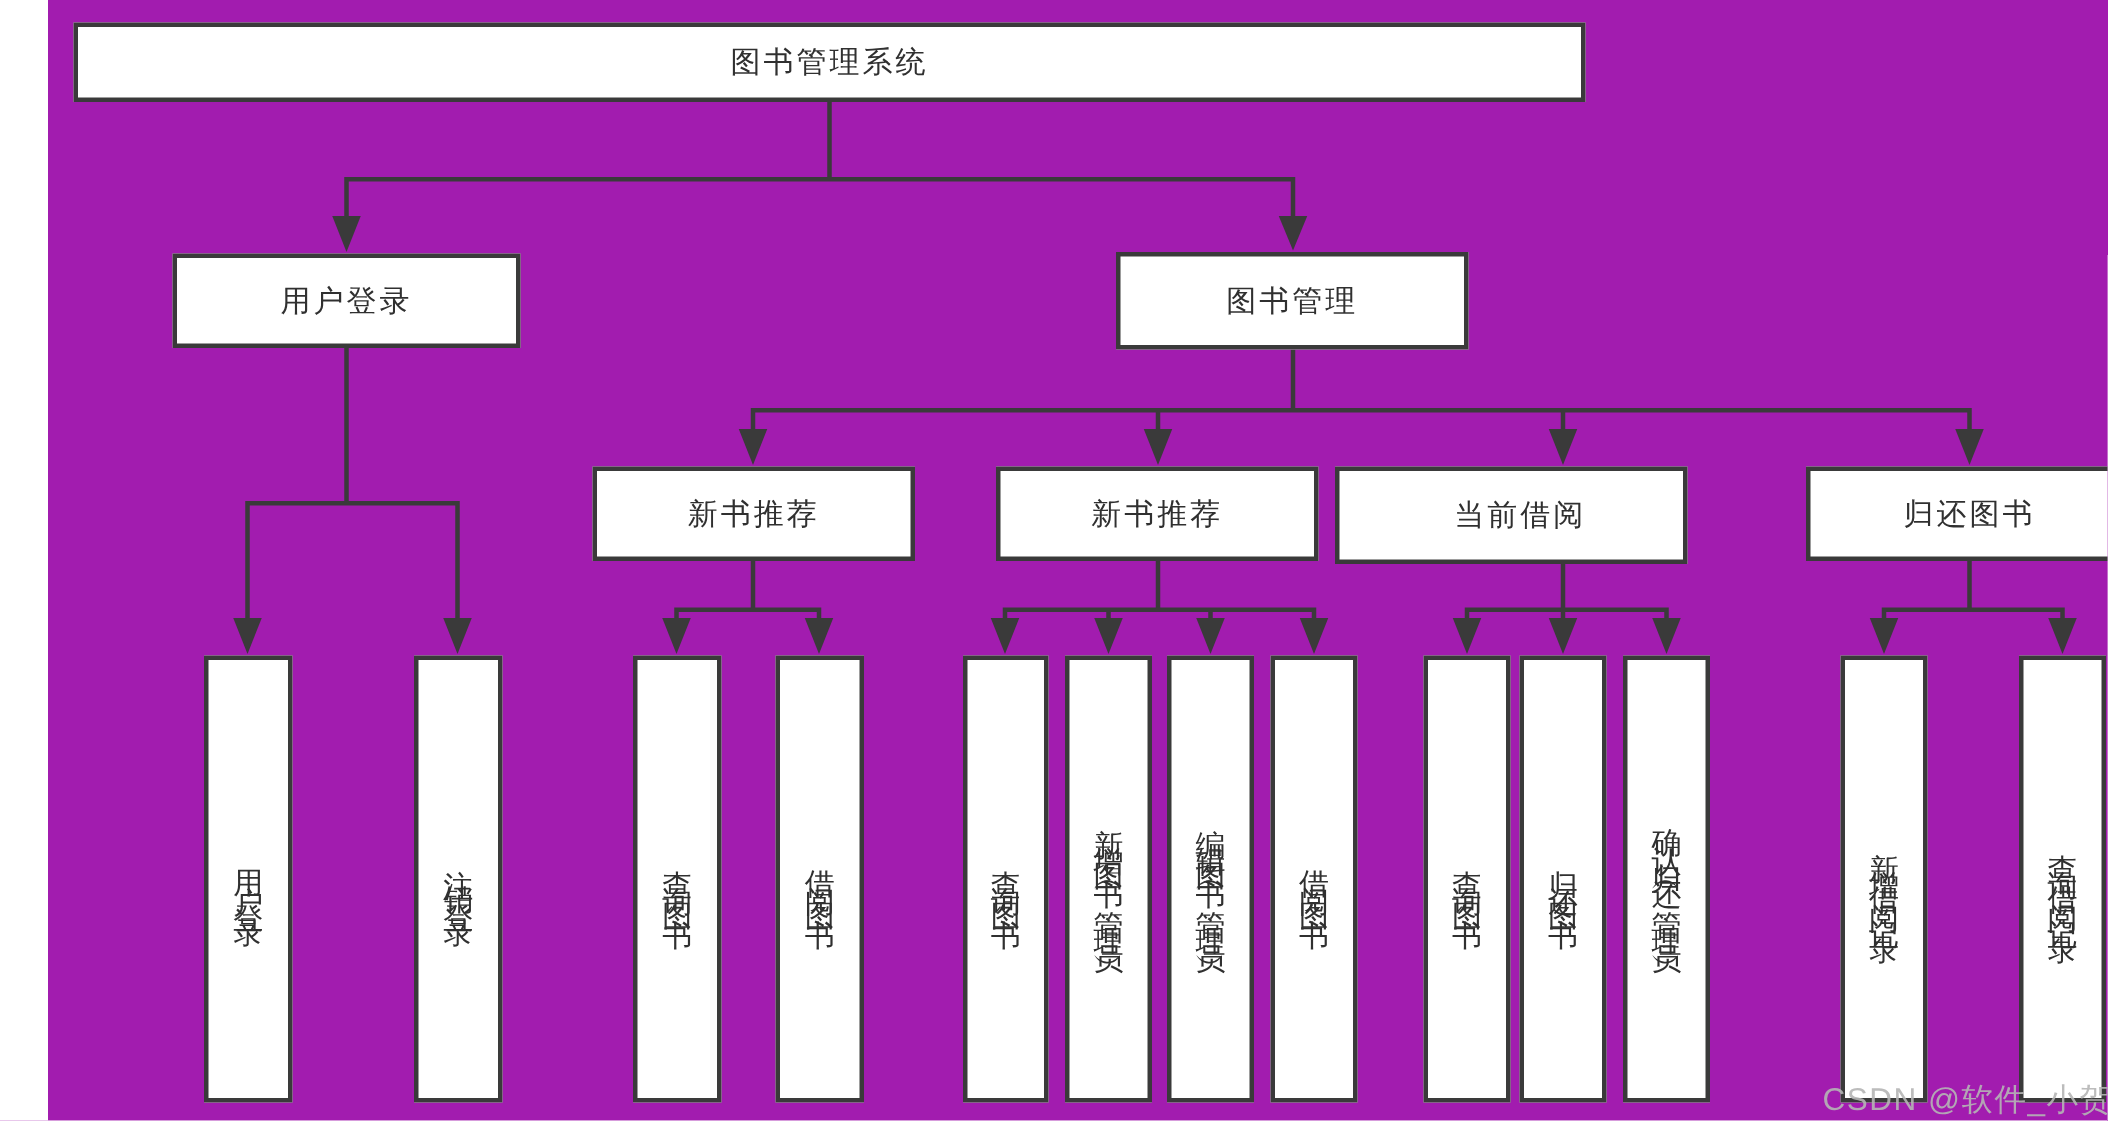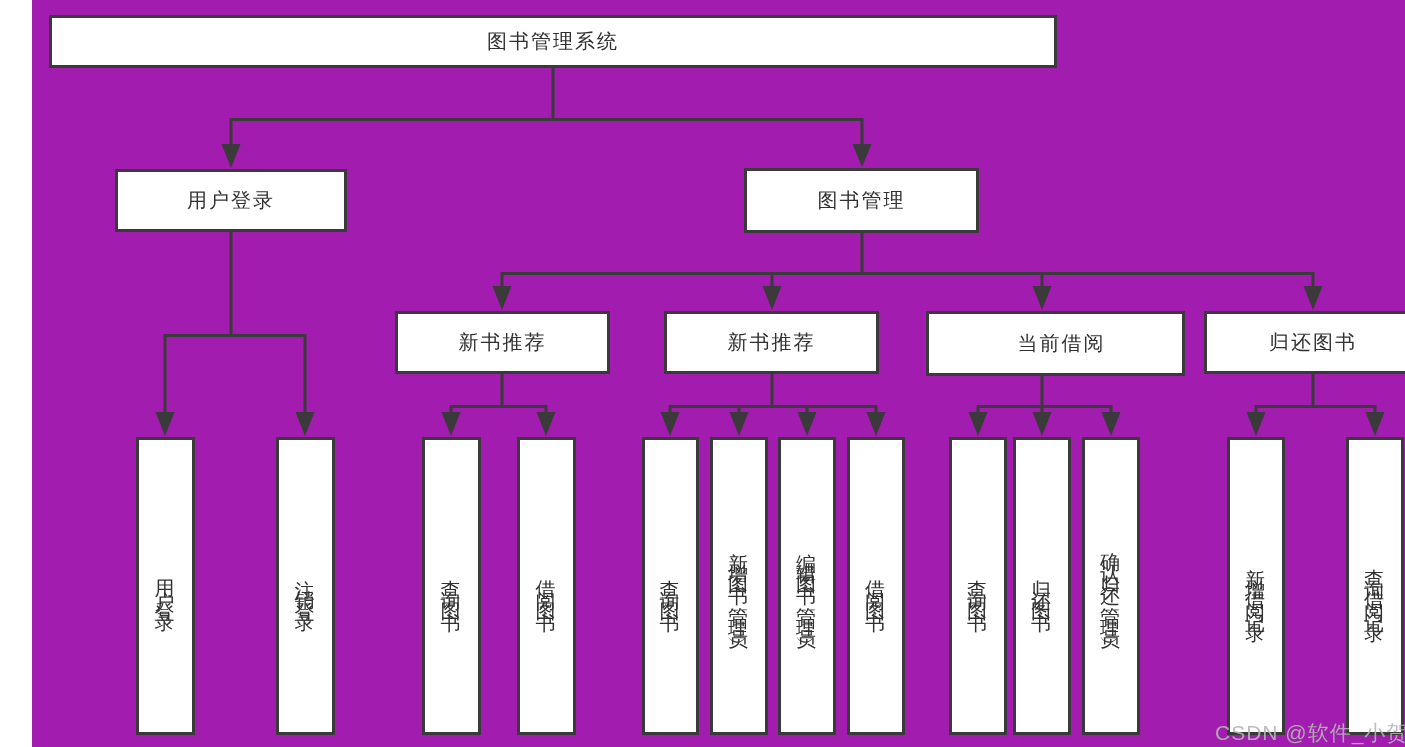--- a/index.html
+++ b/index.html
@@ -129,21 +129,21 @@
   <div class="node" style="left:712px; top:168px; width:235px; height:65px;">
     <span>图书管理</span>
   </div>
 
   <div class="node" style="left:363px; top:311px; width:215px; height:63px;">
     <span>新书推荐</span>
   </div>
   <div class="node" style="left:632px; top:311px; width:215px; height:63px;">
     <span>新书推荐</span>
   </div>
-  <div class="node" style="left:894px; top:311px; width:259px; height:65px;padding-left:12px;">
+  <div class="node" style="left:858px; top:311px; width:235px; height:65px;padding-left:12px;">
     <span>当前借阅</span>
   </div>
   <div class="node" style="left:1172px; top:311px; width:218px; height:63px;">
     <span>归还图书</span>
   </div>
 
   <div class="leaf" style="left:104px; top:437px; width:59px; height:298px;">
     <span class="vtext">用户登录</span>
   </div>
   <div class="leaf" style="left:244px; top:437px; width:59px; height:298px;">

